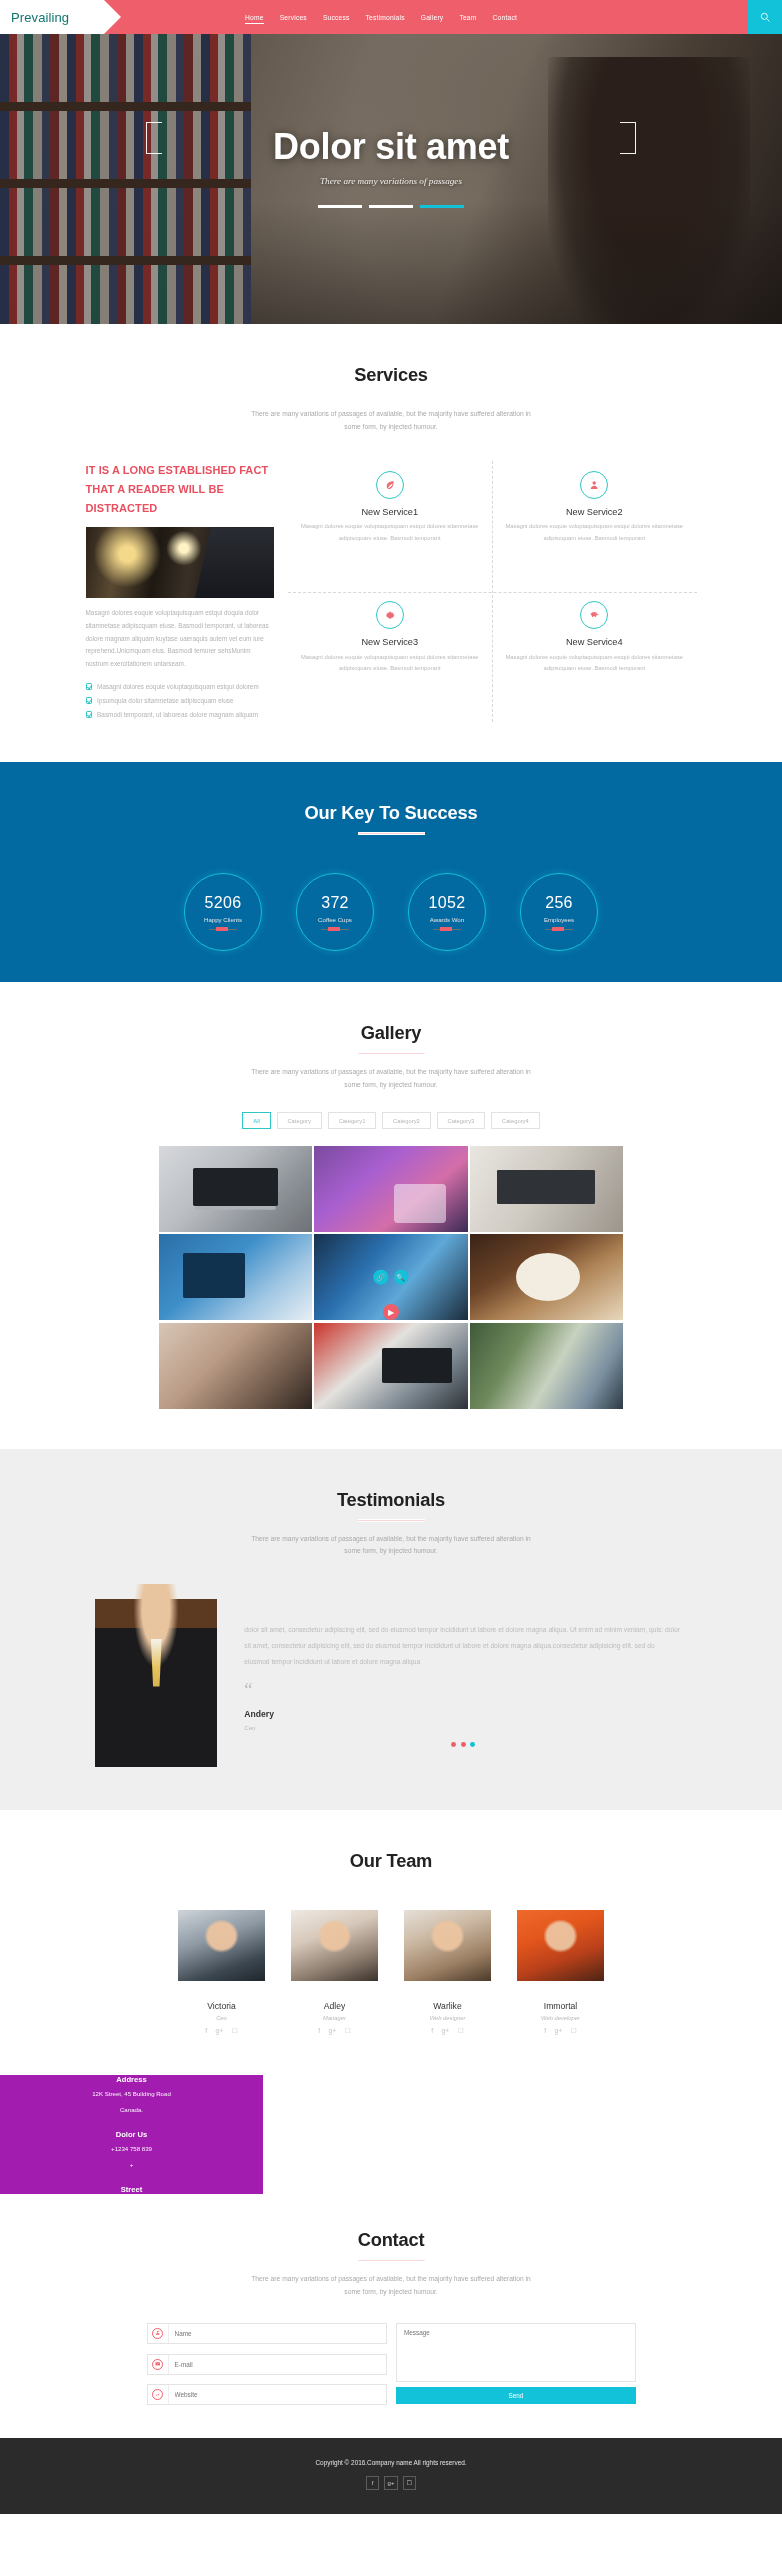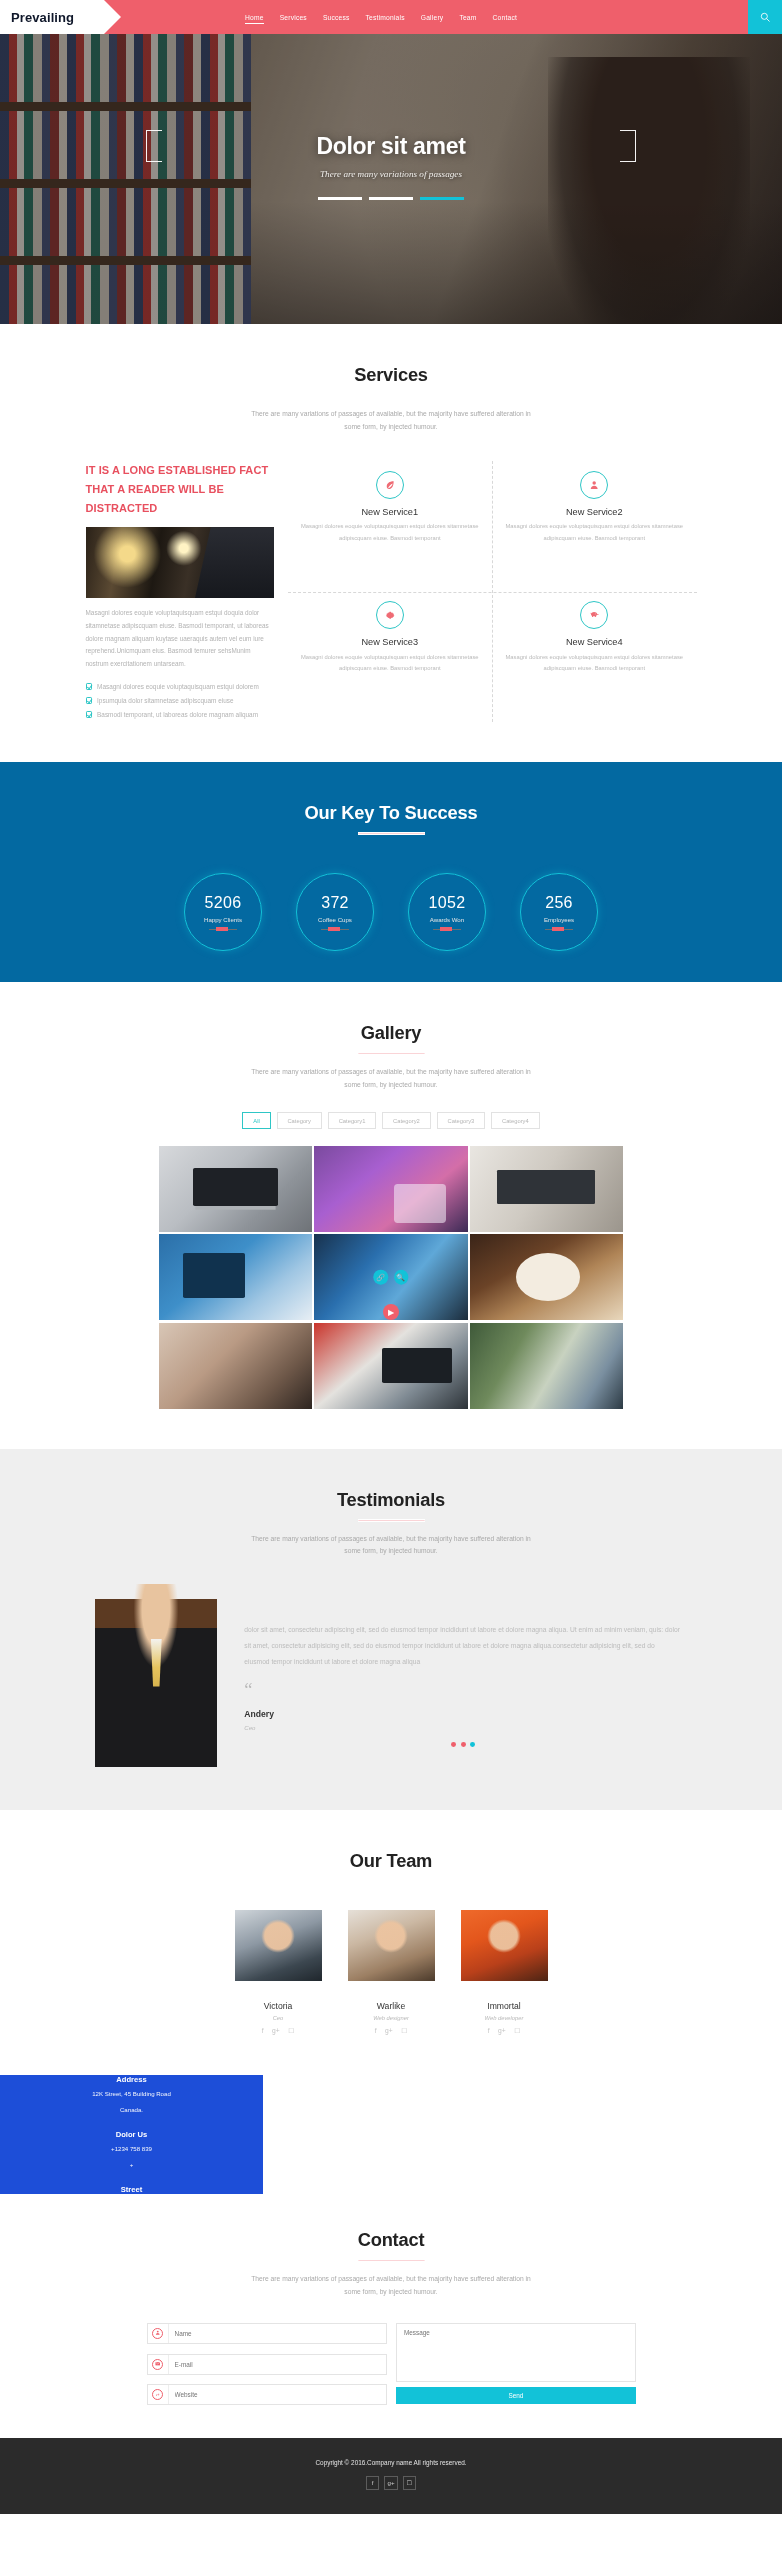--- a/index.html
+++ b/index.html
@@ -35,23 +35,23 @@
     content: "";
     position: absolute;
     right: -16.5px; top: 0;
     width: 0; height: 0;
     border-top: 17px solid transparent;
     border-bottom: 17px solid transparent;
     border-left: 17px solid #fff;
   }
   .brand {
     font-size: 13px;
-    color: #0f172a;
+    color: #0f766e;
     letter-spacing: 0.1px;
-    font-weight: 700;
+    font-weight: 400;
   }
   .nav-links {
     display: flex;
     align-items: center;
     gap: 16px;
     margin-left: 141px;
   }
   .nav-links a {
     color: #fff;
     text-decoration: none;
@@ -136,21 +136,21 @@
   .hero-brackets { position: relative; width: 428px; text-align:center; }
   .bracket {
     position: absolute; top: -3.7px;
     width: 16px; height: 32px;
     border: 1.8px solid #fff;
     opacity: .95;
   }
   .bracket.l { left: -31px; border-right: none; }
   .bracket.r { right: -31px; border-left: none; }
   .hero h1 {
-    font-size: 23px; color:#fff; font-weight: 700;
+    font-size: 36px; color:#fff; font-weight: 700;
     letter-spacing: -0.3px;
     text-shadow: 0 1.2px 8.6px rgba(0,0,0,.5);
   }
   .hero-sub {
     margin-top: 8.6px;
     font-size: 9.2px; color: #f1efec; font-style: italic;
     font-family: "Liberation Serif", serif;
     text-shadow: 0 0.6px 3.7px rgba(0,0,0,.6);
   }
   .hero-dots {
@@ -328,21 +328,21 @@
     border-radius:50%;
   }
   .m-name { margin-top: 20px; font-size: 8.6px; color:#333; }
   .m-role { margin-top: 3.7px; font-size: 5.8px; color:#b9b9b9; font-style:italic; }
   .m-social { margin-top: 6.1px; display:flex; gap: 8.6px; justify-content:center; }
   .m-social span { font-size: 6.7px; color:#c3c3c3; cursor:pointer; }
 
   
   .addr-band { height: 119px; display:flex; }
   .addr {
-    width: 263px; background:#1d4ed8; color:#fff;
+    width: 263px; background:#a21caf; color:#fff;
     display:flex; flex-direction:column; align-items:center; justify-content:center;
     gap: 5px;
   }
   .addr h4 { font-size: 7.6px; font-weight:700; }
   .addr p { font-size: 6.1px; line-height: 1.8; text-align:center; opacity:.95; }
   .addr .gap { height: 5.5px; }
   .addr-empty { flex:1; background:#fff; }
 
   .contact { padding: 35px 0 33px; position:relative; }
   .form-row { display:flex; gap: 9.8px; margin-top: 24.4px; width: 489px; margin-left:auto; margin-right:auto; }
@@ -612,20 +612,30 @@
         <div class="m-photo m1"></div>
         <div class="m-name">Victoria</div>
         <div class="m-role">Ceo</div>
         <div class="m-social">
           <span>f</span>
           <span>g+</span>
           <span>☐</span>
         </div>
       </div>
       <div class="member">
+        <div class="m-photo m2"></div>
+        <div class="m-name">Adley</div>
+        <div class="m-role">Manager</div>
+        <div class="m-social">
+          <span>f</span>
+          <span>g+</span>
+          <span>☐</span>
+        </div>
+      </div>
+      <div class="member">
         <div class="m-photo m4"></div>
         <div class="m-name">Warlike</div>
         <div class="m-role">Web designer</div>
         <div class="m-social">
           <span>f</span>
           <span>g+</span>
           <span>☐</span>
         </div>
       </div>
       <div class="member">

